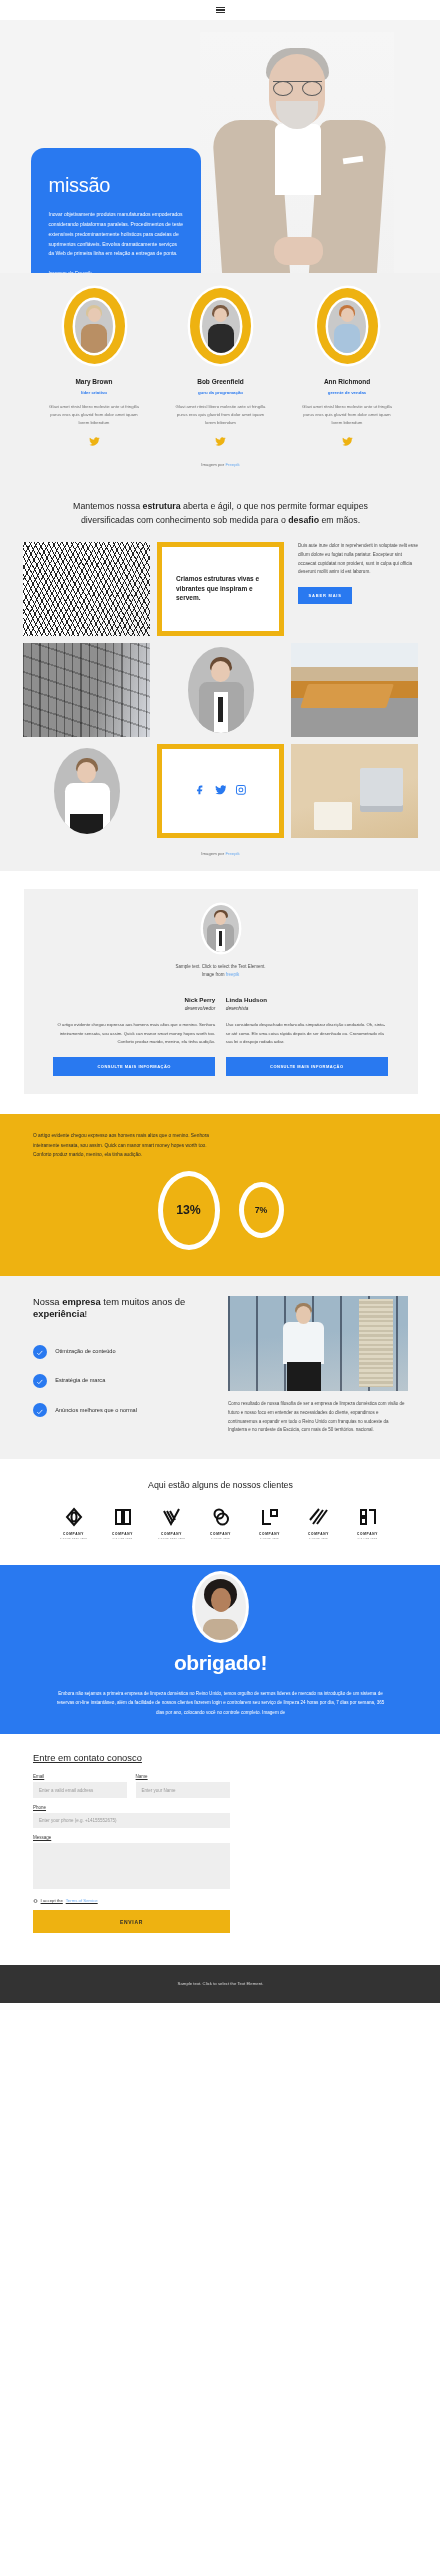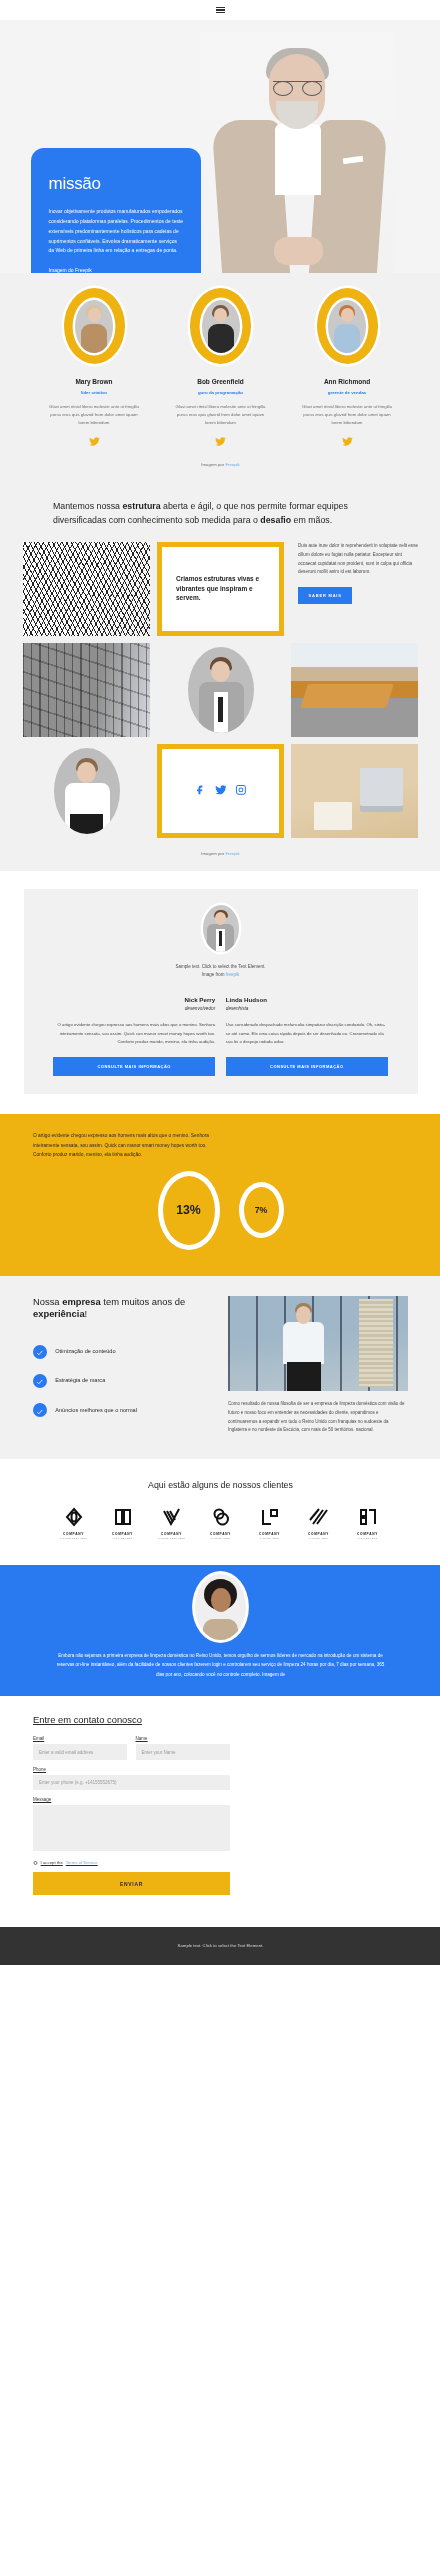--- a/index.html
+++ b/index.html
@@ -74,21 +74,21 @@
     background: #ffffff; transform: rotate(-8deg); z-index: 3;
   }
 
   .mission-card {
     position: absolute; left: 31px; top: 128px; width: 170px;
     background: #2979f0; color: #ffffff;
     border-radius: 13px 13px 0 13px;
     padding: 27px 17.6px 21px 17.6px; z-index: 6;
   }
   .mission-card h1 {
-    font-size: 17px; font-weight: 400; letter-spacing: -0.3px;
+    font-size: 20px; font-weight: 400; letter-spacing: -0.3px;
     line-height: 1; margin-bottom: 15.3px;
   }
   .mission-card p.body {
     font-size: 5px; line-height: 1.95; font-weight: 400;
   }
   .mission-card p.credit { font-size: 5px; margin-top: 10.6px; }
 
   
   .team { background: #f1f1f1; padding: 15.3px 0 13px; }
   .team-row { display: flex; justify-content: center; gap: 16.5px; }
@@ -137,21 +137,21 @@
   .blue-cta p b { font-weight: 700; }
   .btn-yellow {
     display: inline-block; margin-top: 16.5px; background: #eeb211;
     color: #2f2f2f; font-size: 3.9px; font-weight: 700; letter-spacing: 0.6px;
     padding: 6.5px 16.5px; border: none; cursor: pointer;
   }
 
   
   .structure { background: #f1f1f1; padding: 20px 0 15.3px; }
   .structure-head {
-    text-align: left; font-size: 8.8px; line-height: 1.55;
+    text-align: center; font-size: 8.8px; line-height: 1.55;
     padding: 0 53px; margin-bottom: 14px; color: #1f1f1f;
   }
   .structure-head b { font-weight: 700; }
   .grid3 {
     display: grid; grid-template-columns: 127px 127px 127px;
     justify-content: center; gap: 7px; margin-bottom: 7px;
   }
   .tile { height: 94px; overflow: hidden; position: relative; }
   .tile-arch {
     background:
@@ -674,20 +674,21 @@
 
     </div>
   </div>
 
   <div class="thanks">
     <div class="th-avatar">
       <div class="th-body"></div>
       <div class="th-hair"></div>
       <div class="th-face"></div>
     </div>
+    <h1>obrigado!</h1>
     <p>Embora não sejamos a primeira empresa de limpeza doméstica no Reino Unido, temos orgulho de sermos líderes de mercado na introdução de um sistema de reservas on-line instantâneo, além da facilidade de nossos clientes fazerem login e controlarem seu serviço de limpeza 24 horas por dia, 7 dias por semana, 365 dias por ano, colocando você no controle completo. Imagem de</p>
   </div>
 
   <div class="contact">
     <h2>Entre em contato conosco</h2>
     <div class="contact-body">
       <form class="form">
         <div class="row2">
           <div class="field">
             <label>Email</label>

